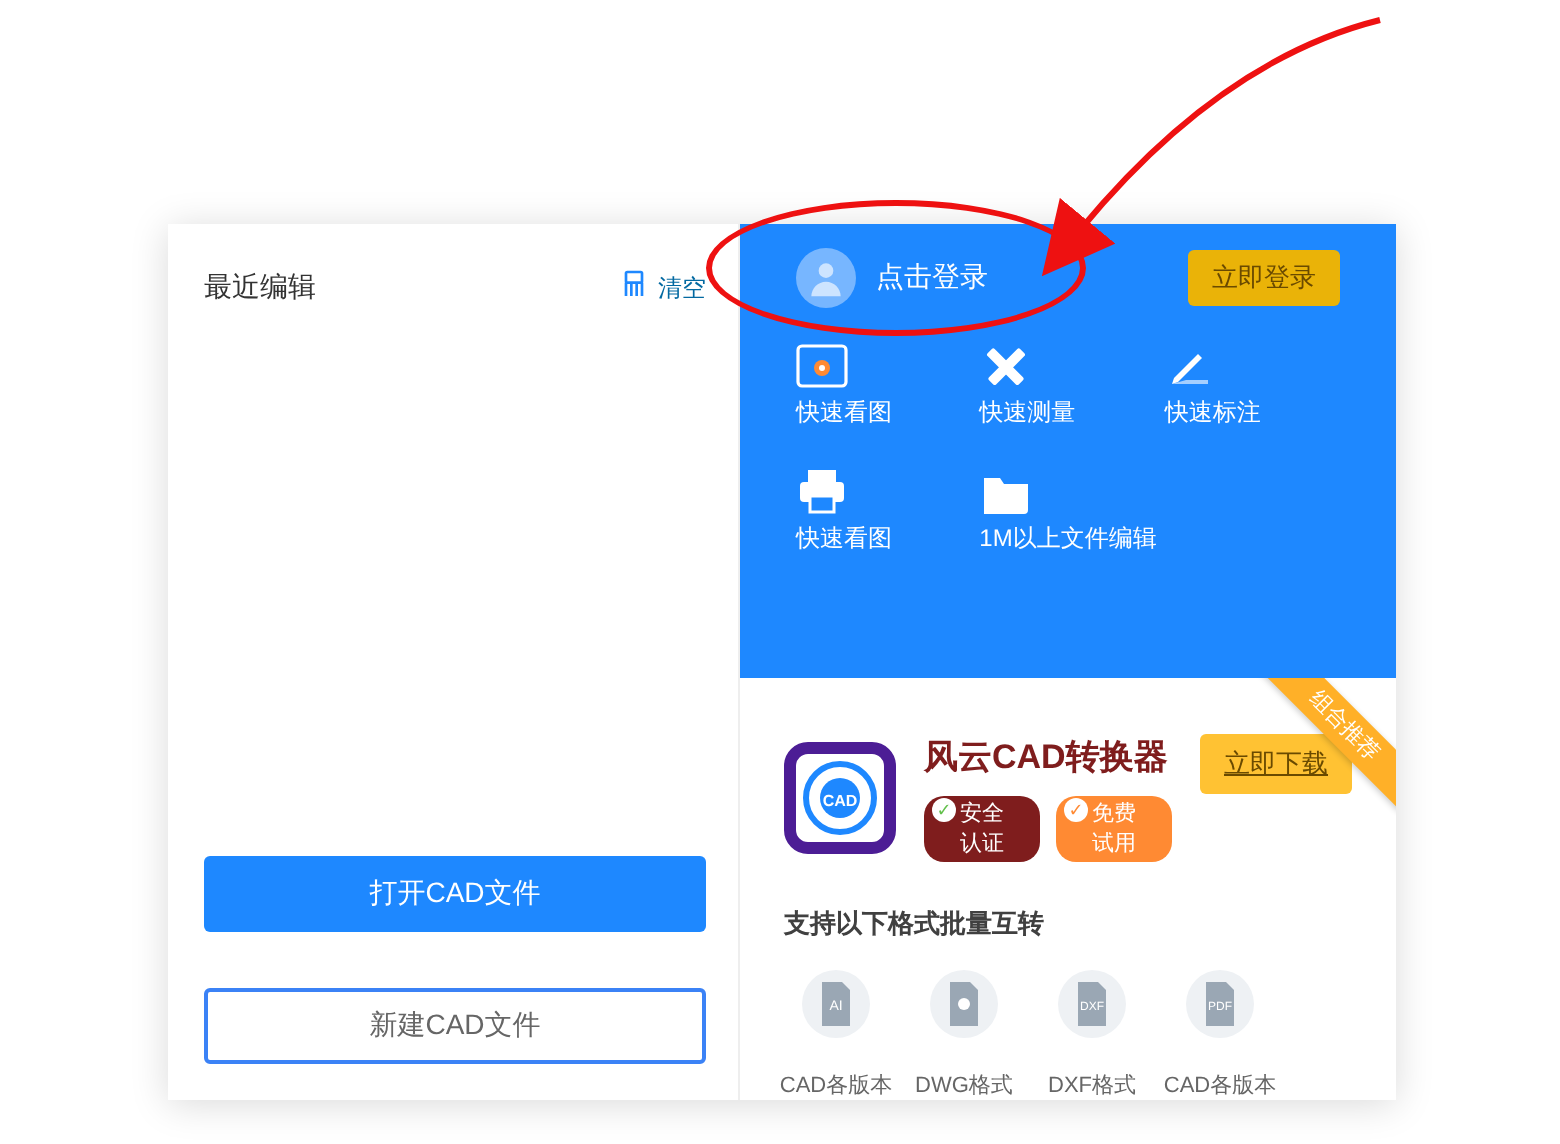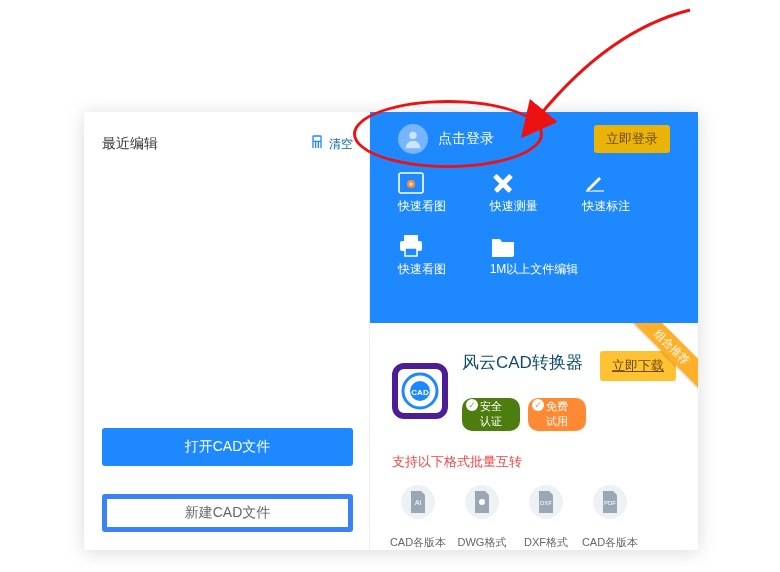--- a/index.html
+++ b/index.html
@@ -31,21 +31,21 @@
 }
 .recent-title { font-size: 14px; color: #333; }
 .clear-group { display: flex; align-items: center; gap: 4px; cursor: pointer; }
 .clear-text { font-size: 12px; color: #0369a1; }
 .left-spacer { flex: 1; }
 .btn {
   width: 100%; height: 38px; border-radius: 3px; font-size: 14px;
   display: flex; align-items: center; justify-content: center; cursor: pointer;
 }
 .btn-primary { background: #1e88ff; color: #fff; border: none; margin-bottom: 28px;}
-.btn-outline { background: #fff; color: #666; border: 5px solid #3b82f6; text-align: right; }
+.btn-outline { background: #fff; color: #666; border: 2px solid #3b82f6; text-align: right; }
 
 
 .right-pane {
   flex: 1; height: 100%; display: flex; flex-direction: column;
 }
 .blue-block {
   background: #1e88ff; height: 232px; position: relative; padding: 0 28px;
 }
 .login-row {
   display: flex; align-items: center; height: 54px; justify-content: space-between;
@@ -71,36 +71,36 @@
 
 .promo {
   flex:1; background:#fff; position:relative; padding:28px 22px 0 22px;
 }
 .promo-top { display:flex; align-items:center; gap:14px; }
 .promo-logo {
   width:56px; height:56px; border-radius:12px; border:6px solid #4c1d95;
   display:flex; align-items:center; justify-content:center;
 }
 .promo-info { flex:1; }
-.promo-title { font-size:17px; color:#0c4a6e; font-weight:400; margin-bottom:24px;}
+.promo-title { font-size:17px; color:#7f1d1d; font-weight:700; margin-bottom:8px;}
 .badges { display:flex; gap:8px; }
 .badge { font-size:11px; border-radius:10px; padding:1px 8px 2px 18px; position:relative; color:#fff;}
 .badge::before {
   content:"✓"; position:absolute; left:4px; top:1px; width:12px; height:12px;
   background:#fff; border-radius:50%; color:inherit; font-size:9px; line-height:12px; text-align:center;
 }
-.badge-green { background:#4d7c0f; }
+.badge-green { background:#7f1d1d; }
 .badge-green::before{ color:#62c04b; }
 .badge-orange { background:#ff8a33; }
 .badge-orange::before{ color:#ff8a33; }
 .download-btn {
   background:#ffc233; color:#6a4a00; font-size:13px; border:none;
   border-radius:3px; padding:6px 12px; cursor:pointer; align-self:flex-start;text-decoration:underline;
 }
-.support-text { font-size:13px; color:#ef4444; margin-top:22px; margin-bottom:14px;}
+.support-text { font-size:13px; color:#404040; margin-top:22px; margin-bottom:14px;font-weight:bold;}
 .format-row { display:flex; gap:12px; align-items:flex-start;}
 .format { display:flex; flex-direction:column; align-items:center; gap:16px; width:52px; cursor:pointer;}
 .format-icon {
   width:34px; height:34px; border-radius:50%; background:#eef1f4;
   display:flex; align-items:center; justify-content:center;
 }
 .format-label { font-size:11px; color:#666; white-space:nowrap;}
 .ribbon {
   position:absolute; top:0; right:0; width:70px; height:70px; overflow:hidden; pointer-events:none;
 }

